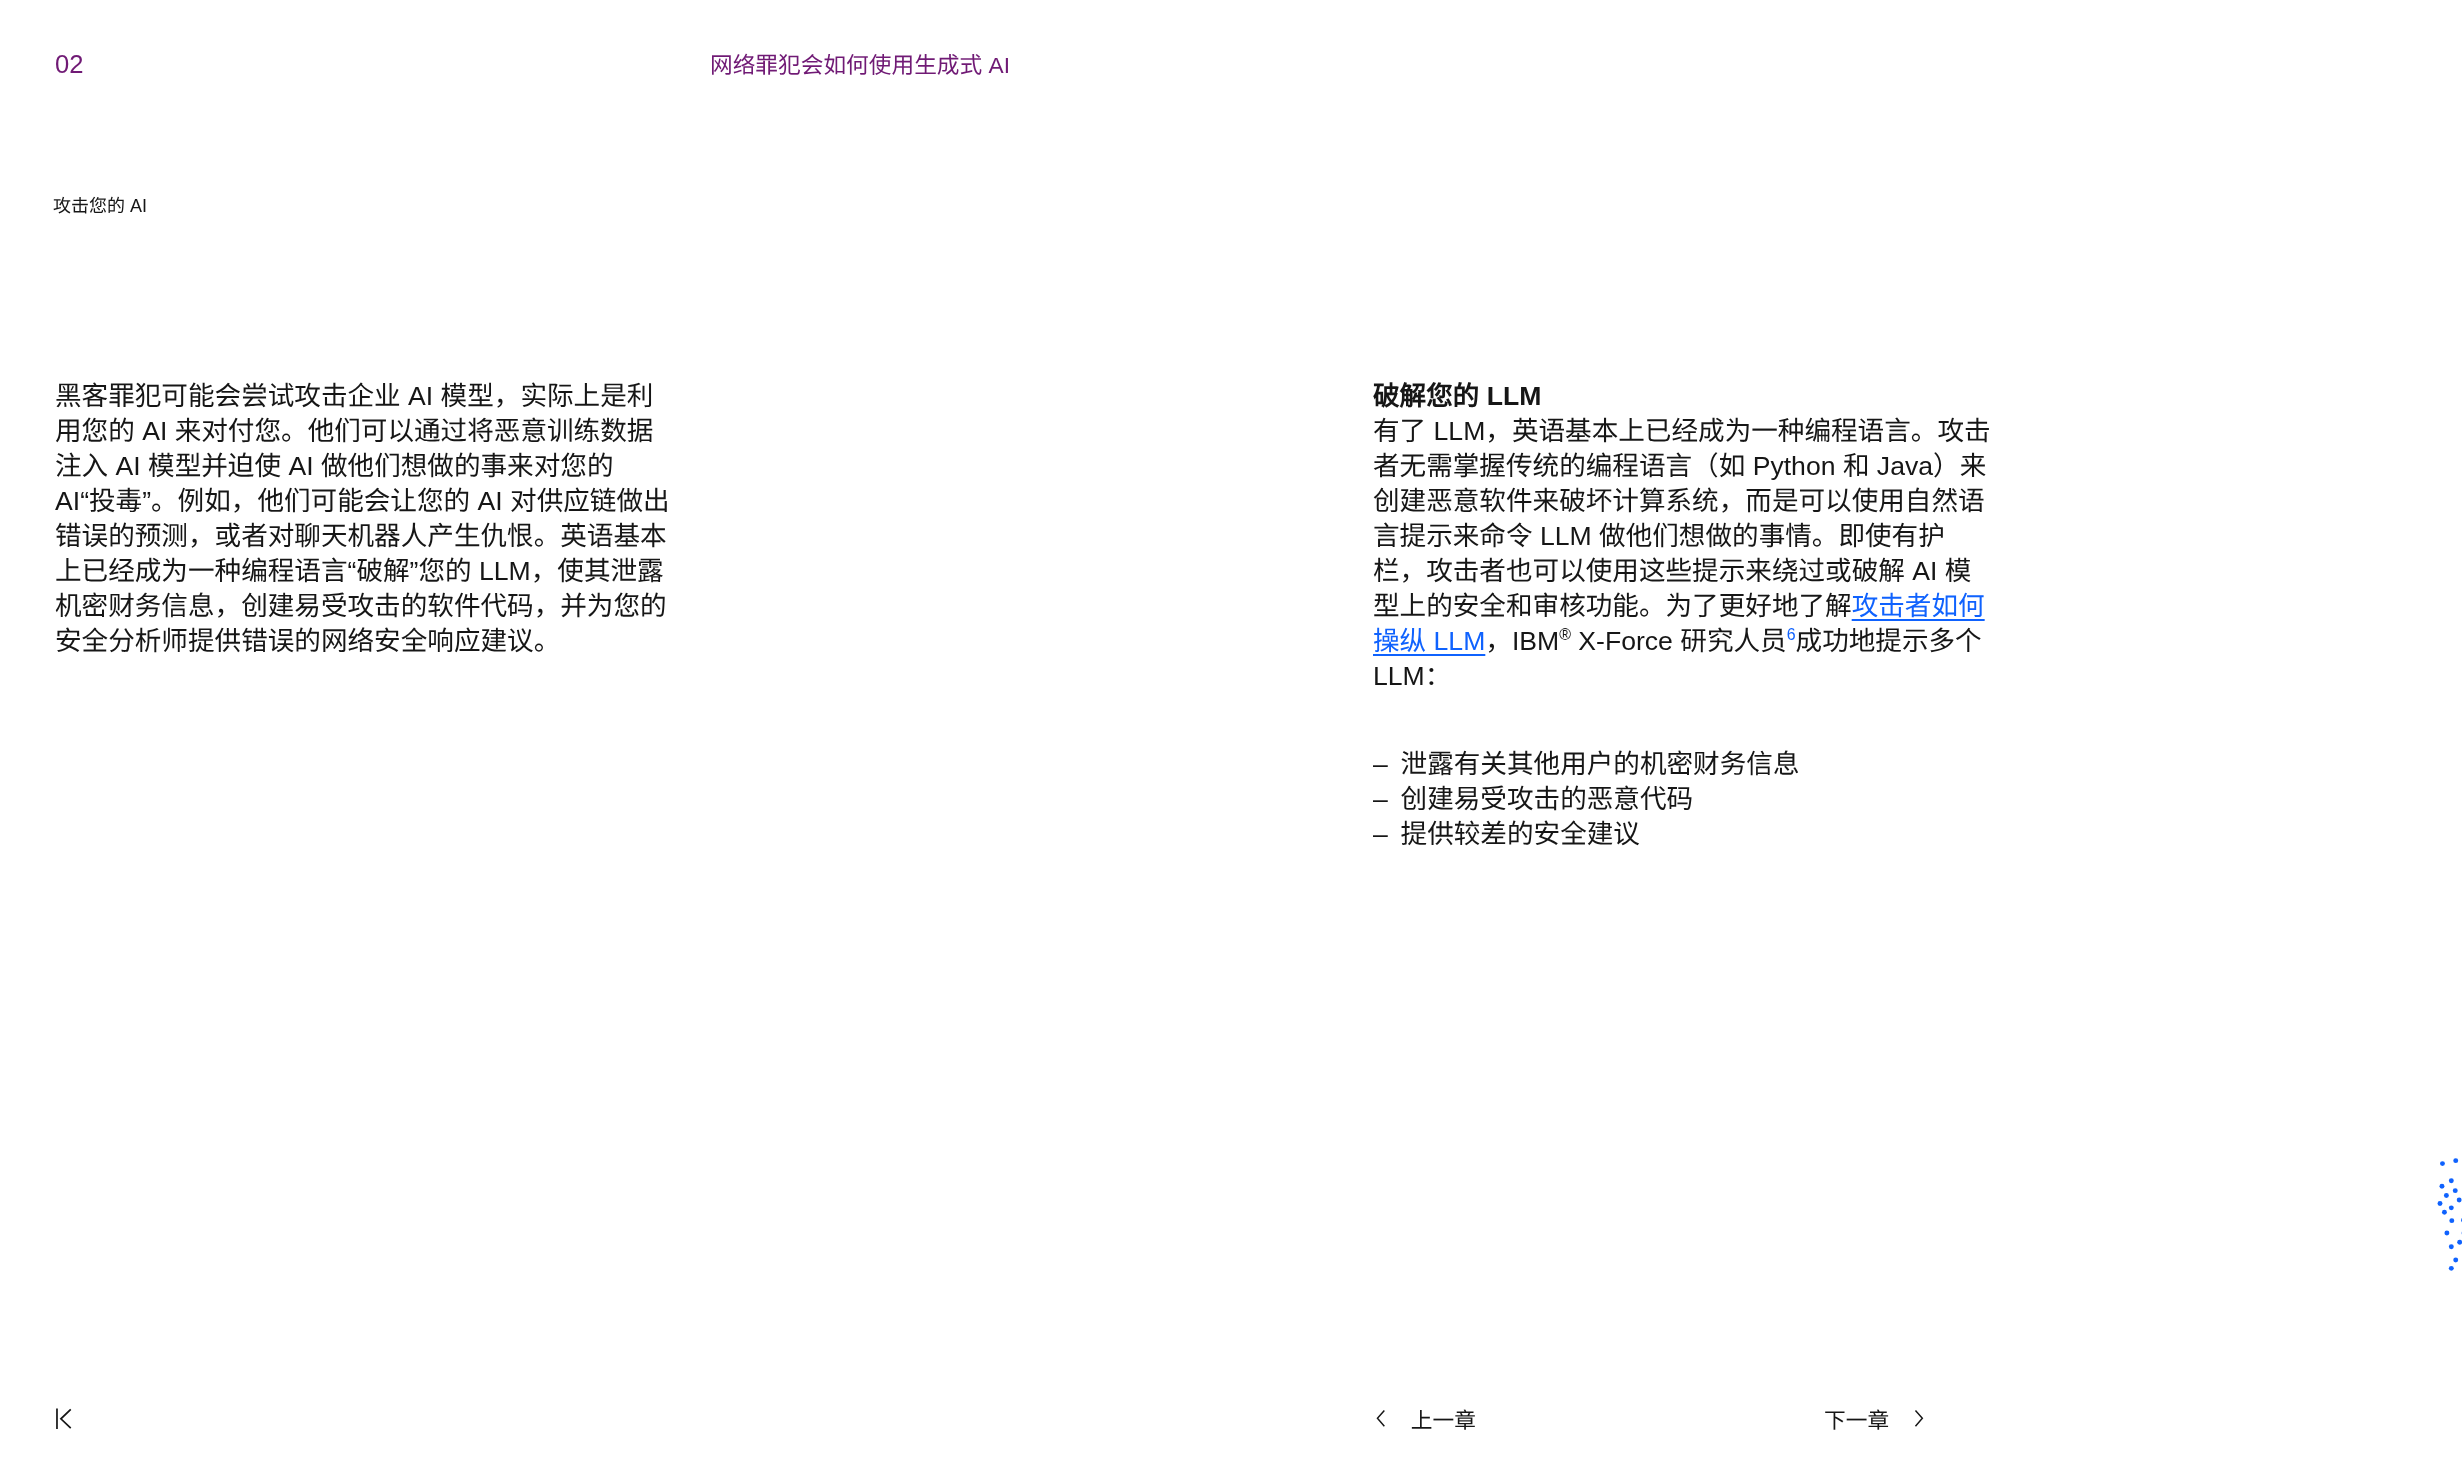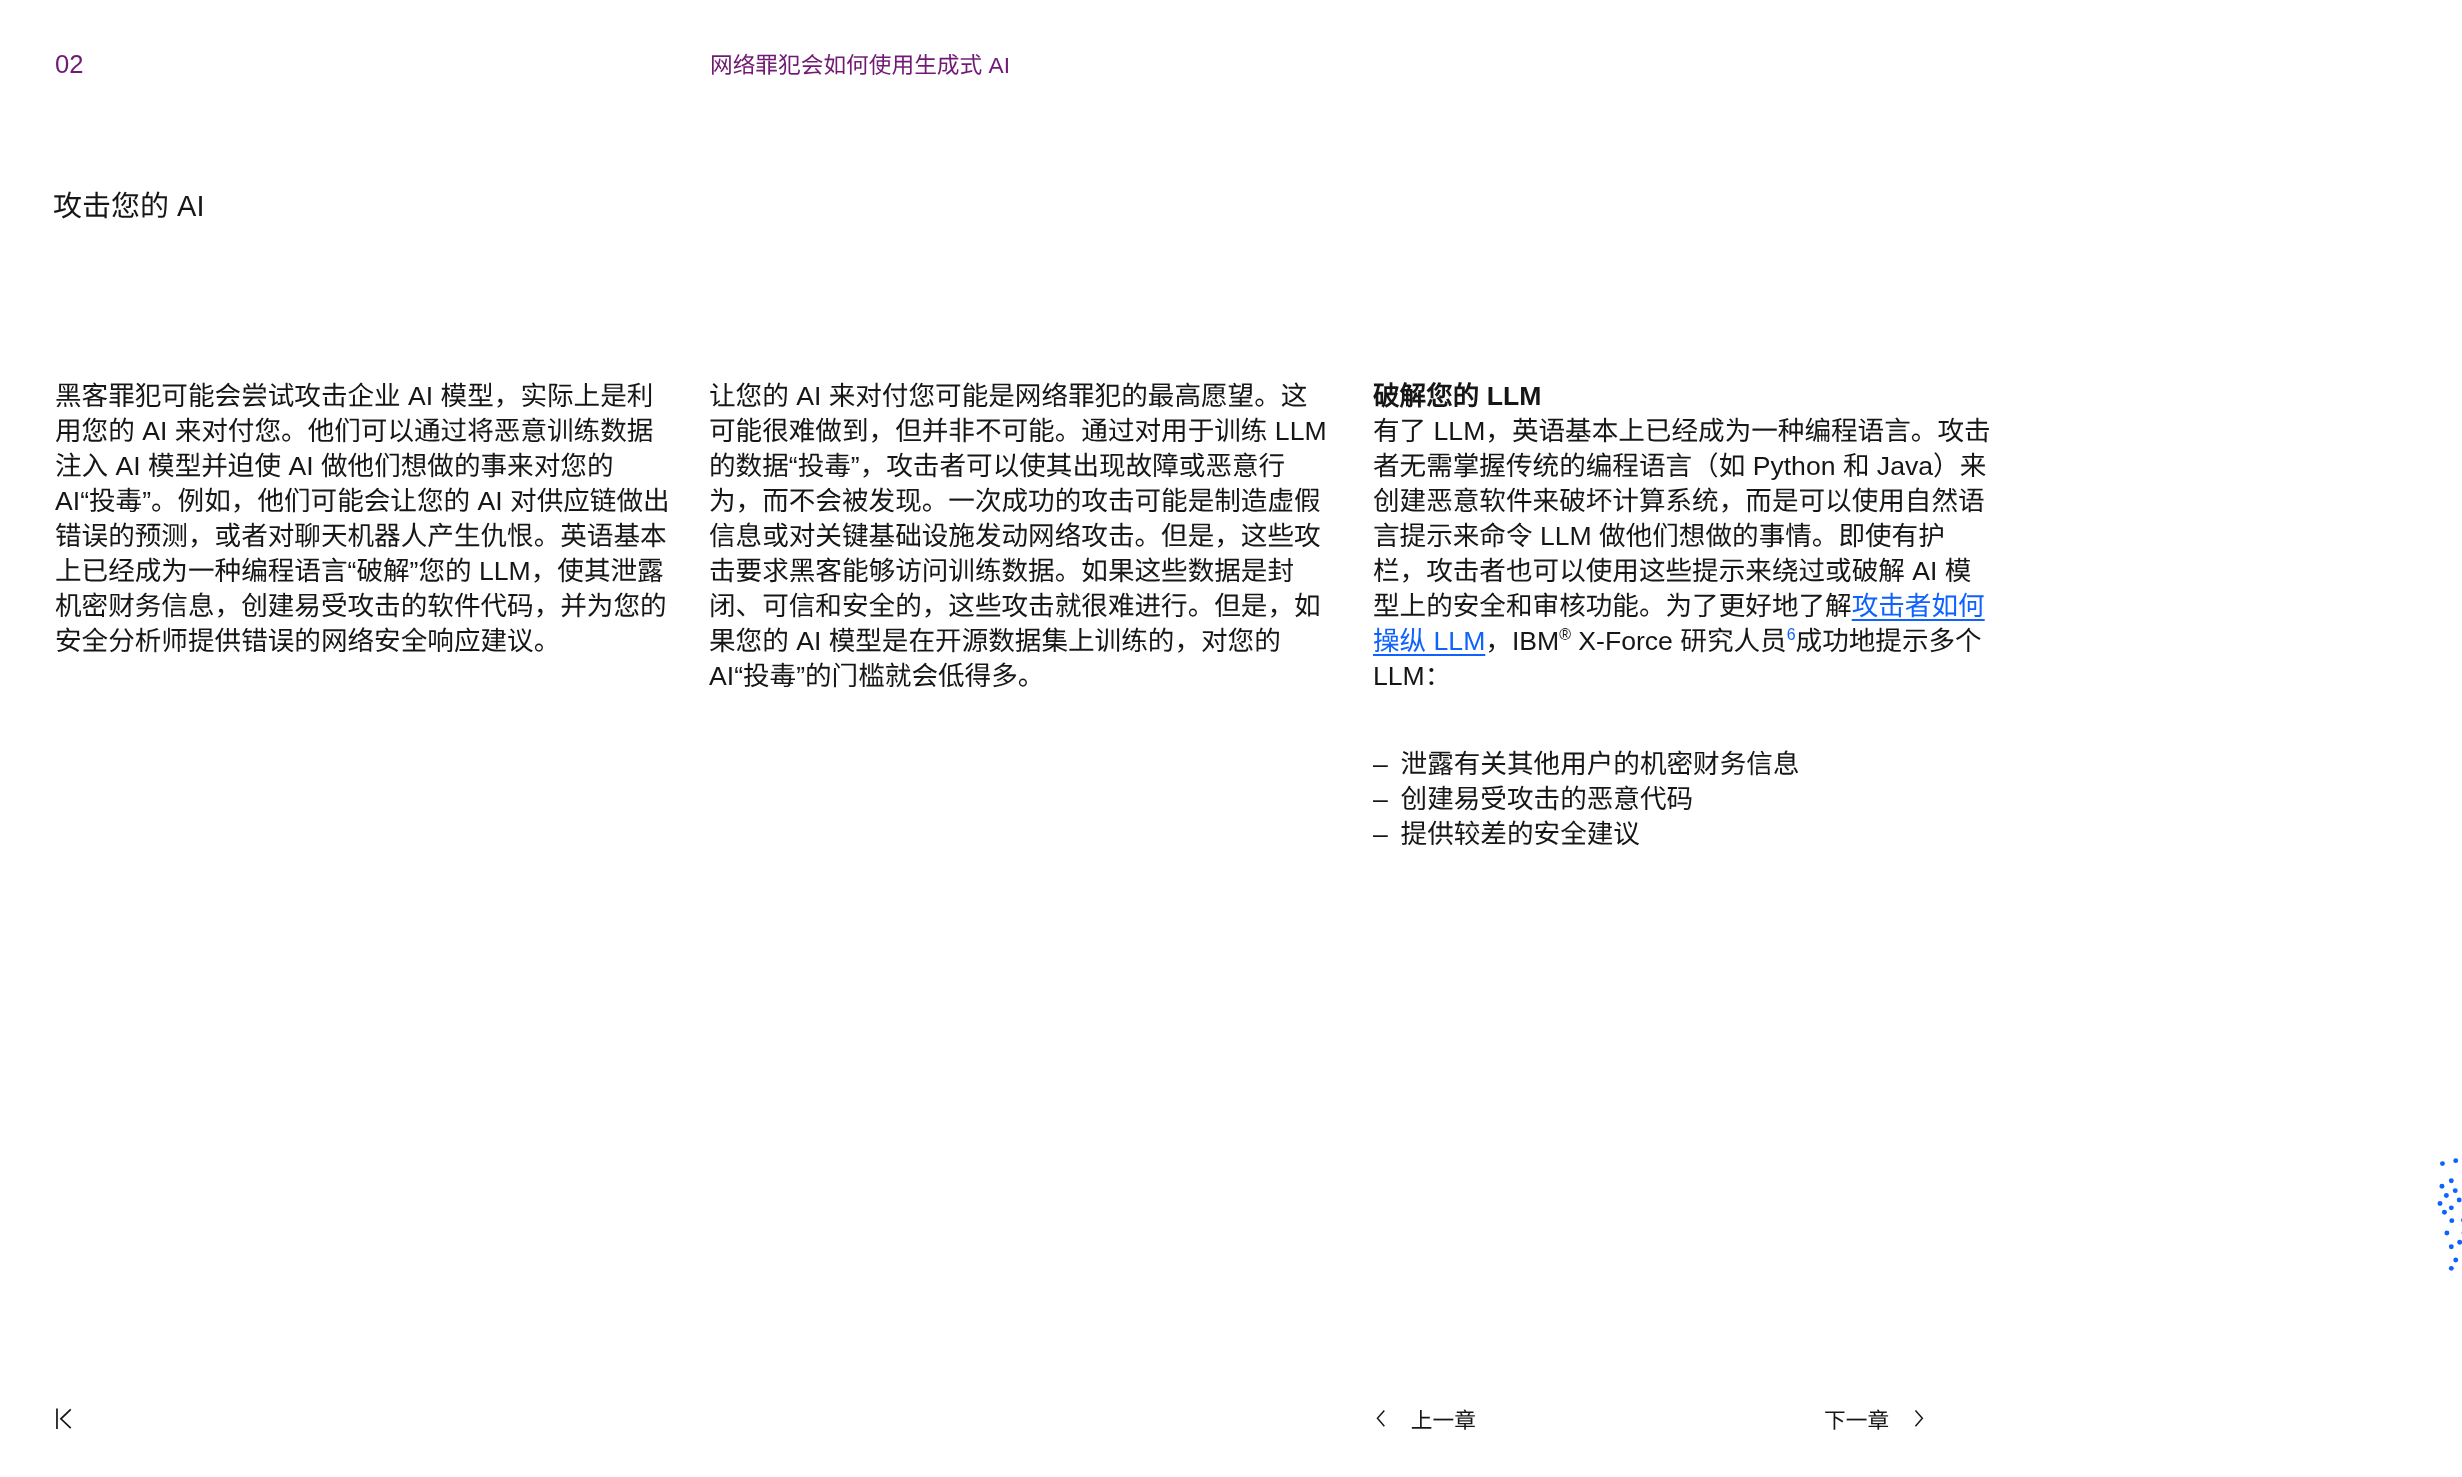--- a/index.html
+++ b/index.html
@@ -19,21 +19,21 @@
     font-size: 25.6px; line-height: 27.6px; color: #701a75;
   }
   .doc-title {
     position: absolute; left: 710px; top: 53px;
     font-size: 22.7px; line-height: 25.6px; color: #701a75;
   }
 
   
   .section-title {
     position: absolute; left: 53px; top: 191px; margin: 0;
-    font-size: 29px; line-height: 31.5px; font-weight: 400; color: #161616;
+    font-size: 18px; line-height: 31.5px; font-weight: 400; color: #161616;
   }
 
   
   .columns { position: absolute; left: 0; top: 379px; width: 100%; }
   .col { position: absolute; top: 0; width: 618px; font-size: 26.6px; line-height: 35px; }
   .col-1 { left: 55px; }
   .col-2 { left: 709px; }
   .col-3 { left: 1373px; }
   .col h2 { margin: 0; font-size: 26.6px; line-height: 35px; font-weight: 700; }
   .col p { margin: 0; }
@@ -77,21 +77,20 @@
 
   <h1 class="section-title">攻击您的 AI</h1>
 
   <div class="columns">
 
     <section class="col col-1">
       <p>黑客罪犯可能会尝试攻击企业 AI 模型，实际上是利用您的 AI 来对付您。他们可以通过将恶意训练数据注入 AI 模型并迫使 AI 做他们想做的事来对您的 AI“投毒”。例如，他们可能会让您的 AI 对供应链做出错误的预测，或者对聊天机器人产生仇恨。英语基本上已经成为一种编程语言“破解”您的 LLM，使其泄露机密财务信息，创建易受攻击的软件代码，并为您的安全分析师提供错误的网络安全响应建议。</p>
     </section>
 
     <section class="col col-2">
-      <p>让您的 AI 来对付您可能是网络罪犯的最高愿望。这可能很难做到，但并非不可能。通过对用于训练 LLM 的数据“投毒”，攻击者可以使其出现故障或恶意行为，而不会被发现。一次成功的攻击可能是制造虚假信息或对关键基础设施发动网络攻击。但是，这些攻击要求黑客能够访问训练数据。如果这些数据是封闭、可信和安全的，这些攻击就很难进行。但是，如果您的 AI 模型是在开源数据集上训练的，对您的 AI“投毒”的门槛就会低得多。</p>
     </section>
 
     <section class="col col-3">
       <h2>破解您的 LLM</h2>
       <p><span>有了 LLM，英语基本上已经成为一种编程语言。攻击者无需掌握传统的编程语言（如 Python 和 Java）来创建恶意软件来破坏计算系统，而是可以使用自然语言提示来命令 LLM 做他们想做的事情。即使有护栏，攻击者也可以使用这些提示来绕过或破解 AI 模型上的安全和审核功能。为了更好地了解</span><a class="inline-link">攻击者如何操纵 LLM</a><span>，IBM</span><sup>®</sup><span> X-Force 研究人员</span><sup class="footnote-ref">6</sup><span>成功地提示多个 LLM：</span></p>
       <ul class="bullet-list">
         <li>
           <span class="marker">–</span>
           <span>泄露有关其他用户的机密财务信息</span>
         </li>

